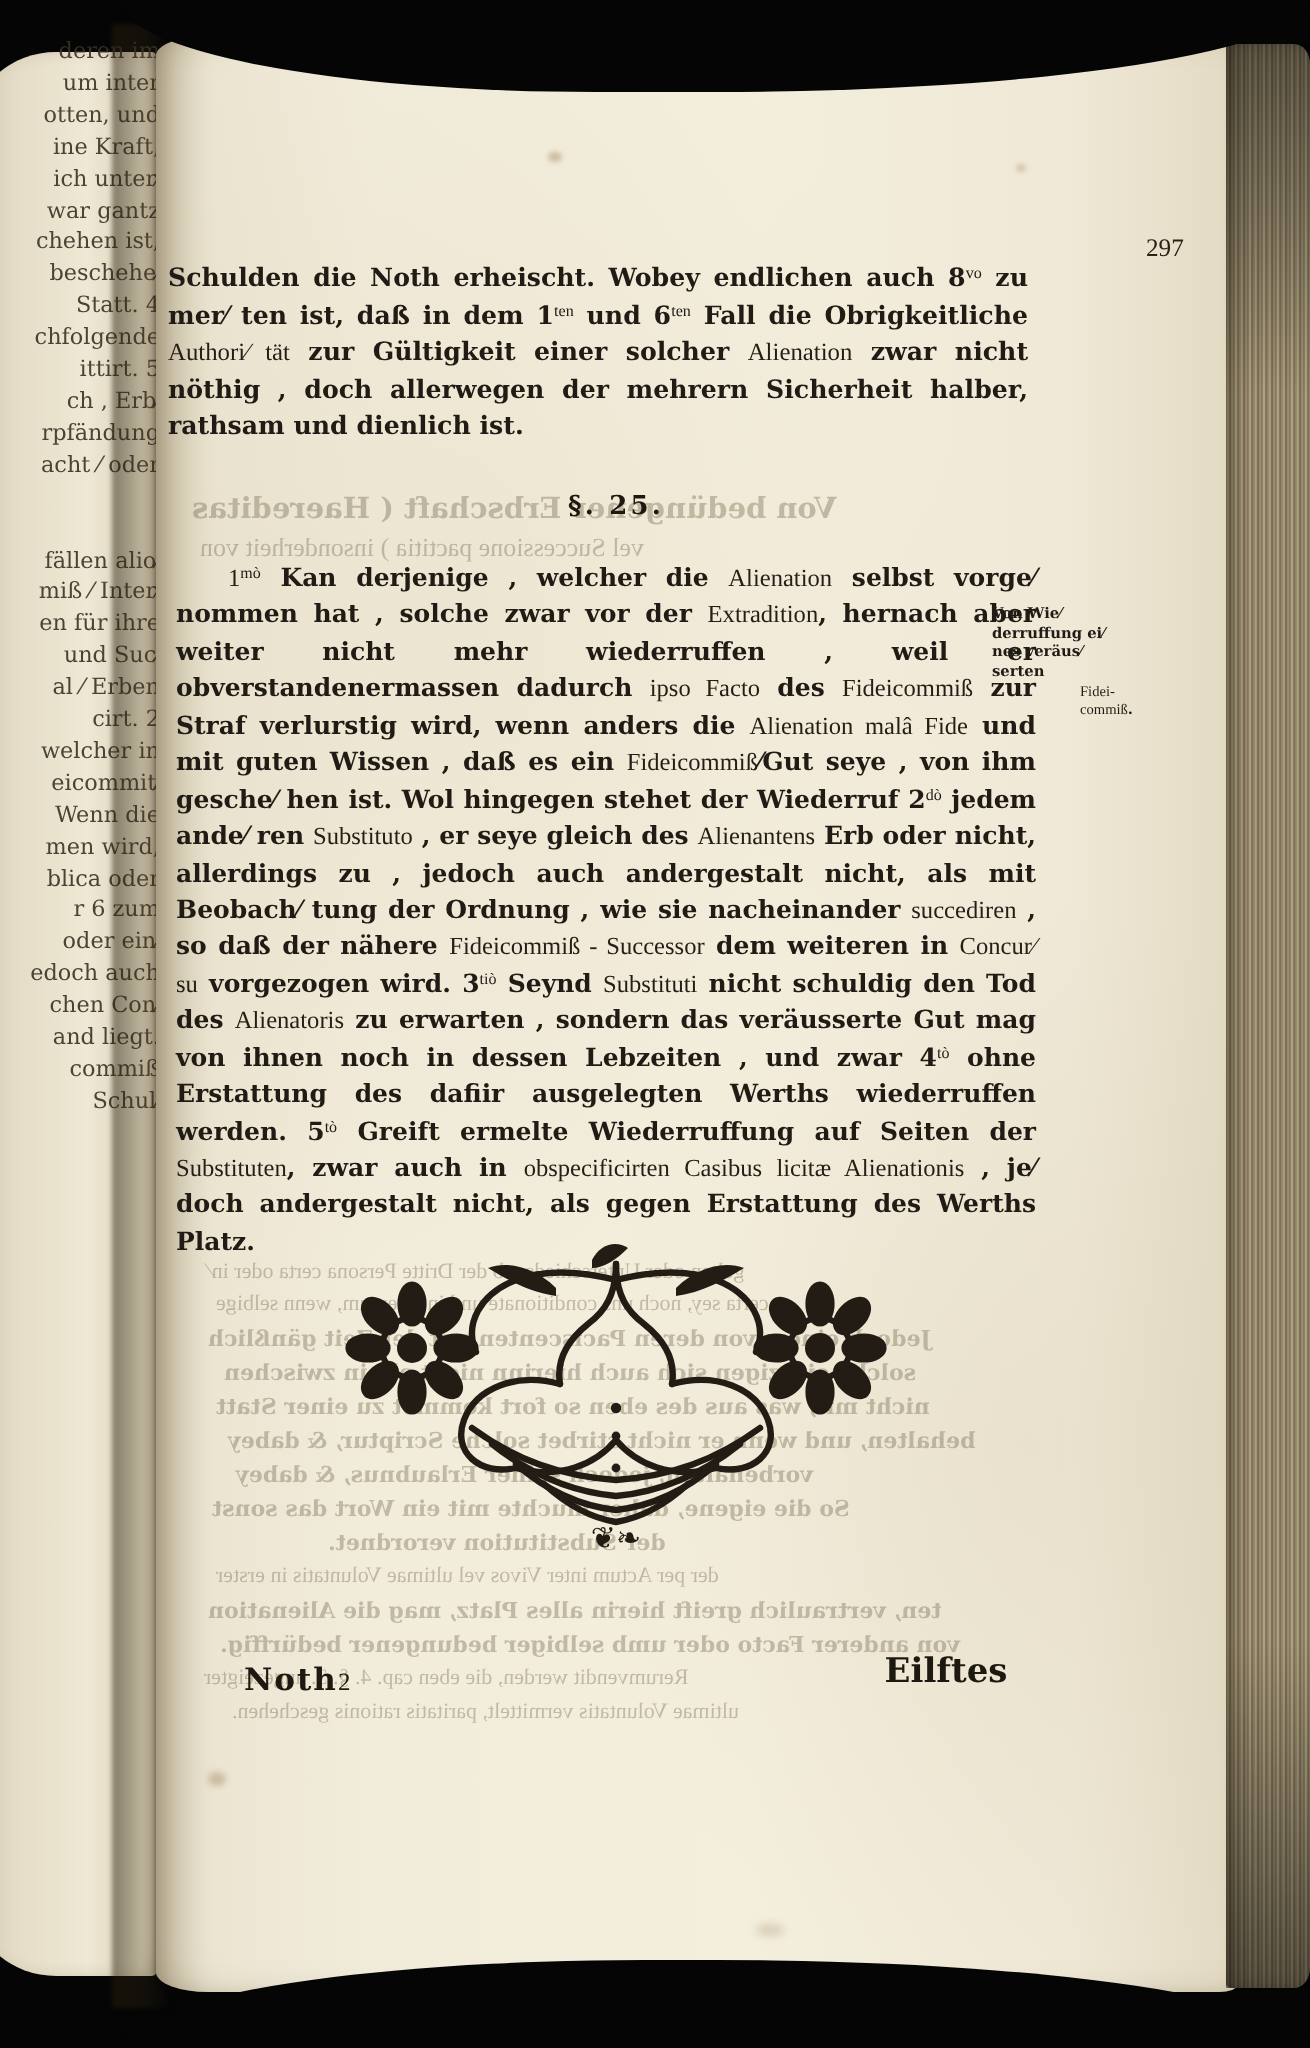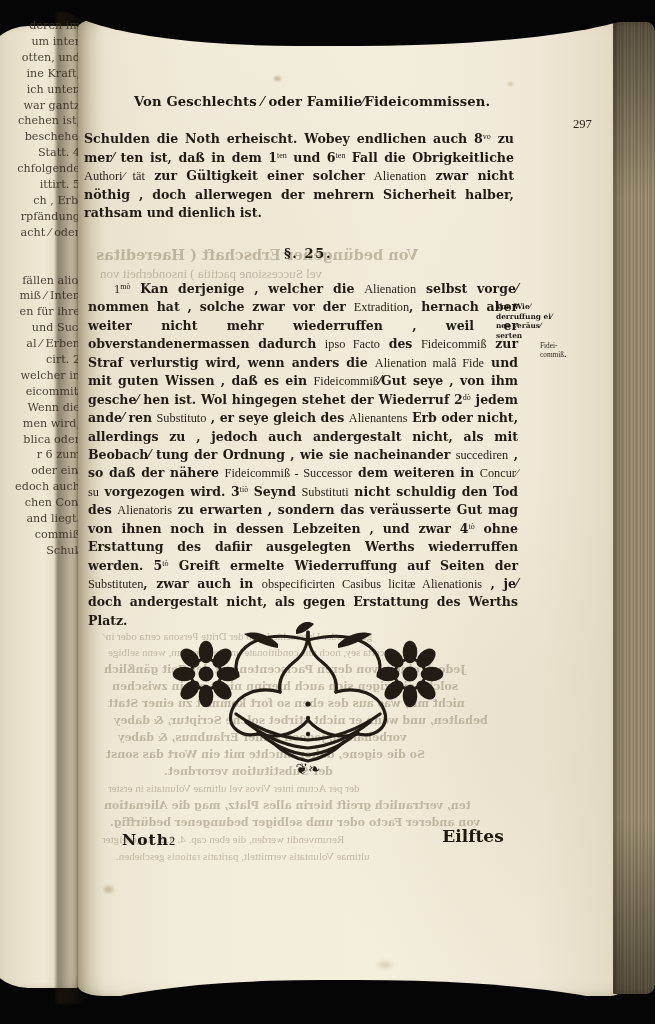--- a/index.html
+++ b/index.html
@@ -158,21 +158,20 @@
       <div class="bleed" style="left:36px;top:696px;font-size:11px;">behalten, und wenn er nicht stirbet solche Scriptur, &amp; dabey</div>
       <div class="bleed" style="left:40px;top:713px;font-size:11px;">vorbehalten, jedoch seiner Erlaubnus, &amp; dabey</div>
       <div class="bleed" style="left:28px;top:730px;font-size:11px;">So die eigene, daher muchte mit ein Wort das sonst</div>
       <div class="bleed" style="left:86px;top:747px;font-size:11px;">der Substitution verordnet.</div>
       <div class="bleed rm" style="left:30px;top:764px;font-size:11px;">der per Actum inter Vivos vel ultimae Voluntatis in erster</div>
       <div class="bleed" style="left:26px;top:781px;font-size:11px;">ten, vertraulich greift hierin alles Platz, mag die Alienation</div>
       <div class="bleed" style="left:32px;top:798px;font-size:11px;">von anderer Facto oder umb selbiger bedungener bedürffig.</div>
       <div class="bleed rm" style="left:24px;top:815px;font-size:11px;">Rerumvendit werden, die eben cap. 4. §. 3. angezeigter</div>
       <div class="bleed rm" style="left:38px;top:832px;font-size:11px;">ultimae Voluntatis vermittelt, paritatis rationis geschehen.</div>
 
-      <div class="runhead">Von Geschlechts ⁄ oder Familie⁄Fideicommissen.</div>
       <div class="folio rom">297</div>
 
       <div class="intro" id="introPara"><span class="frak">Schulden die Noth erheischt.  Wobey endlichen auch 8</span><sup>vo</sup><span class="frak"> zu mer⁄ </span><span class="frak">ten ist,  daß in dem 1</span><sup>ten</sup><span class="frak"> und 6</span><sup>ten</sup><span class="frak"> Fall die Obrigkeitliche </span><span class="rom">Authori⁄ </span><span class="rom">tät</span><span class="frak"> zur Gültigkeit einer solcher </span><span class="rom">Alienation</span><span class="frak"> zwar nicht nöthig , </span><span class="frak">doch allerwegen der mehrern Sicherheit halber, rathsam und </span><span class="frak">dienlich ist.</span></div>
 
       <div class="sectmark">§.  25.</div>
 
       <div class="body" id="bodyPara"><span class="ind"></span><span class="rom">1</span><sup>mò</sup><span class="frak"> Kan derjenige ,  welcher die </span><span class="rom">Alienation</span><span class="frak"> selbst vorge⁄ nommen hat ,  solche zwar vor der </span><span class="rom">Extradition</span><span class="frak">,  hernach aber weiter nicht mehr wiederruffen ,  weil er obverstandenermassen dadurch </span><span class="rom">ipso Facto</span><span class="frak"> des </span><span class="rom">Fideicommiß</span><span class="frak"> zur Straf verlurstig wird,  wenn anders die </span><span class="rom">Alienation malâ Fide</span><span class="frak"> und mit guten Wissen ,  daß es ein </span><span class="rom">Fideicommiß</span><span class="frak">⁄Gut seye ,  von ihm gesche⁄ hen ist.   Wol hingegen stehet der Wiederruf 2</span><sup>dò</sup><span class="frak"> jedem ande⁄ ren </span><span class="rom">Substituto</span><span class="frak"> ,  er seye gleich des </span><span class="rom">Alienantens</span><span class="frak"> Erb oder nicht, allerdings zu ,  jedoch auch andergestalt nicht, als mit Beobach⁄ tung der Ordnung ,  wie sie nacheinander </span><span class="rom">succediren</span><span class="frak"> ,  so daß der nähere </span><span class="rom">Fideicommiß - Successor</span><span class="frak"> dem weiteren in </span><span class="rom">Concur⁄ su</span><span class="frak"> vorgezogen wird.   3</span><sup>tiò</sup><span class="frak"> Seynd </span><span class="rom">Substituti</span><span class="frak"> nicht schuldig den Tod des </span><span class="rom">Alienatoris</span><span class="frak"> zu erwarten ,  sondern das veräusserte Gut mag von ihnen noch in dessen Lebzeiten ,  und zwar 4</span><sup>tò</sup><span class="frak"> ohne Erstattung des dafiir ausgelegten Werths wiederruffen werden. 5</span><sup>tò</sup><span class="frak"> Greift ermelte Wiederruffung auf Seiten der </span><span class="rom">Substituten</span><span class="frak">, zwar auch in </span><span class="rom">obspecificirten Casibus licitæ Alienationis</span><span class="frak"> ,  je⁄ doch andergestalt nicht, als gegen Erstattung des Werths Platz.</span></div>
 
       <div class="marginnote" id="marginNote">
           <div class="frak">Von Wie⁄</div>

